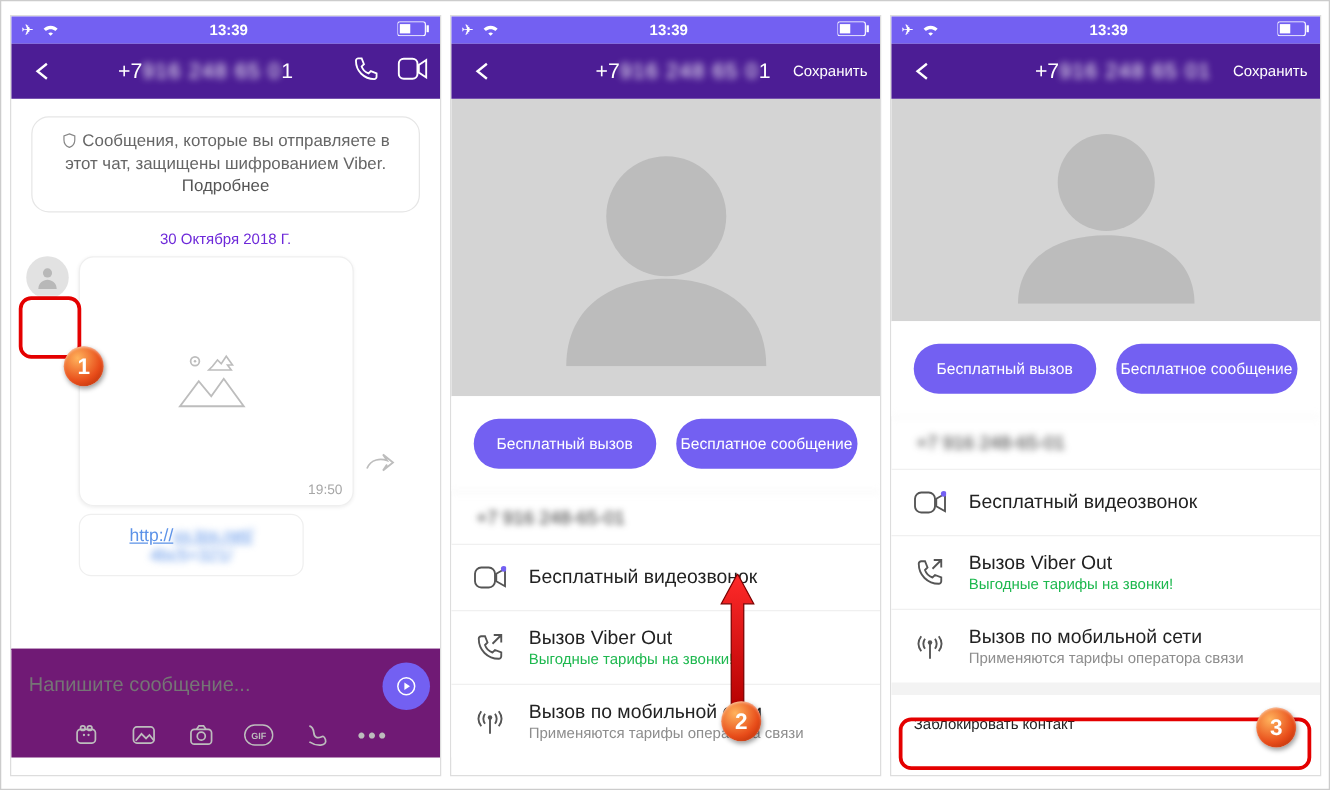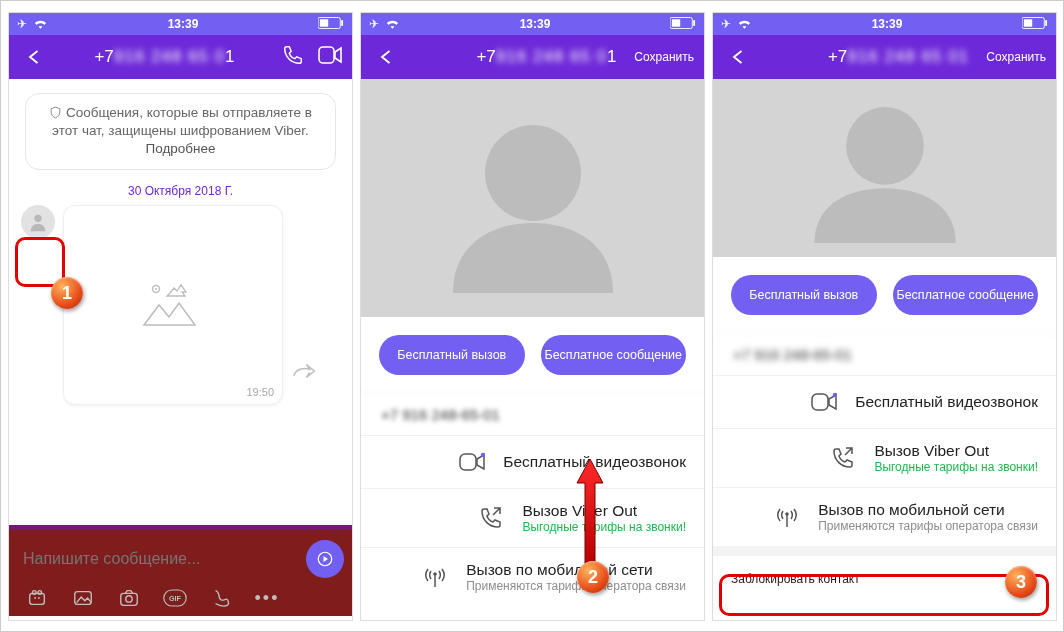--- a/index.html
+++ b/index.html
@@ -33,21 +33,21 @@
     padding: 0 8px;
     color: #fff;
     font-size: 12px;
   }
   .status-left, .status-right { display: flex; align-items: center; gap: 6px; }
   .status-center { font-weight: 700; }
 
   
   .header {
     height: 44px;
-    background: #6d28d9;
+    background: #4c1d95;
     display: flex;
     align-items: center;
     color: #fff;
     padding: 0 10px;
     position: relative;
   }
   .back-arrow { width: 28px; height: 28px; display:flex; align-items:center; justify-content:center; }
   .header-title {
     flex: 1;
     text-align: center;
@@ -132,36 +132,36 @@
     border:1px solid #efefef;
     border-radius: 10px;
     padding: 8px 10px;
     font-size: 14px;
     color: #5c92e8;
   }
   .link-bubble .blur { filter: blur(3px); }
   .link-bubble a { text-decoration: underline; }
 
   .composer {
-    position:absolute; bottom:4px; left:0; right:0;
-    border-top:5px solid #701a75;
+    position:absolute; bottom:14px; left:0; right:0;
+    border-top:1px solid #701a75;
     padding: 10px 8px 6px 14px;
-    background:#7f1d1d;
+    background:#701a75;
   }
   .composer-row1 { display:flex; align-items:center;}
   .composer-input {
     flex:1; border:none; font-size:16px; color:#9c9c9c; background:transparent;
   }
   .send-btn {
     width:38px; height:38px; border-radius:50%; background:#7360f2;
     display:flex; align-items:center; justify-content:center; color:#fff;
     margin-left:8px;
   }
   .composer-row2 {
-    display:flex; gap:22px; padding: 8px 2px 0 2px; color:#bdbdbd;
+    display:flex; gap:22px; padding: 8px 2px 0 2px; color:#bdbdbd;justify-content:center;
   }
   .composer-row2 .ic { width:24px; height:24px; display:flex; align-items:center; justify-content:center; font-size:18px;}
 
   
   .profile-photo {
     height: 238px;
     background: #d4d4d4;
     display:flex; align-items:center; justify-content:center;
   }
   .phone3 .profile-photo { height: 178px; }
@@ -188,21 +188,20 @@
     color:#333;
     filter: blur(2.5px);
     border-top:1px solid #f0f0f0;
   }
 
   .option-list { background:#fff; }
   .option {
     display:flex; align-items:center; gap:18px;
     padding: 13px 18px;
     border-top:1px solid #f0f0f0;
-    justify-content:flex-end;
   }
   .option .oicon {
     width: 26px; height: 26px; display:flex; align-items:center; justify-content:center;
     color:#4a4a4a;
   }
   .option .otext .t1 { font-size: 15.5px; color:#222; }
   .option .otext .t2 { font-size: 12px; color:#1eb84f; }
   .option .otext .t2.gray { color:#8d8d8d; }
 
   .block-option {
@@ -319,20 +318,24 @@
             <path d="M6 48 l15 -20 l10 12 l10 -14 l16 22 z" fill="none" stroke="#bdbdbd" stroke-width="1.5"></path>
           </svg>
         </div>
         <span class="forward-icon">
           <svg width="24" height="18" viewBox="0 0 30 20">
               <path fill="none" stroke="#bdbdbd" stroke-width="1.8" d="M2 16c4-10 14-10 20-8l-4-6 10 8-10 8 4-6"></path>
             </svg>
         </span>
         <span class="msg-time">19:50</span>
       </div>
+      <div class="link-bubble">
+        <a><span>http://</span><span class="blur">xx.tpx.net/</span></a><br>
+        <span class="blur" style="color:#5c92e8">4bc5=321/</span>
+      </div>
     </div>
   </div>
 
   <div class="composer">
     <div class="composer-row1">
       <input class="composer-input" placeholder="Напишите сообщение..." style="">
       <div class="send-btn">
         <svg width="18" height="18" viewBox="0 0 24 24">
             <circle cx="12" cy="12" r="9" fill="none" stroke="#fff" stroke-width="1.6"></circle>
             <path d="M10 8l6 4-6 4z" fill="#fff"></path>

